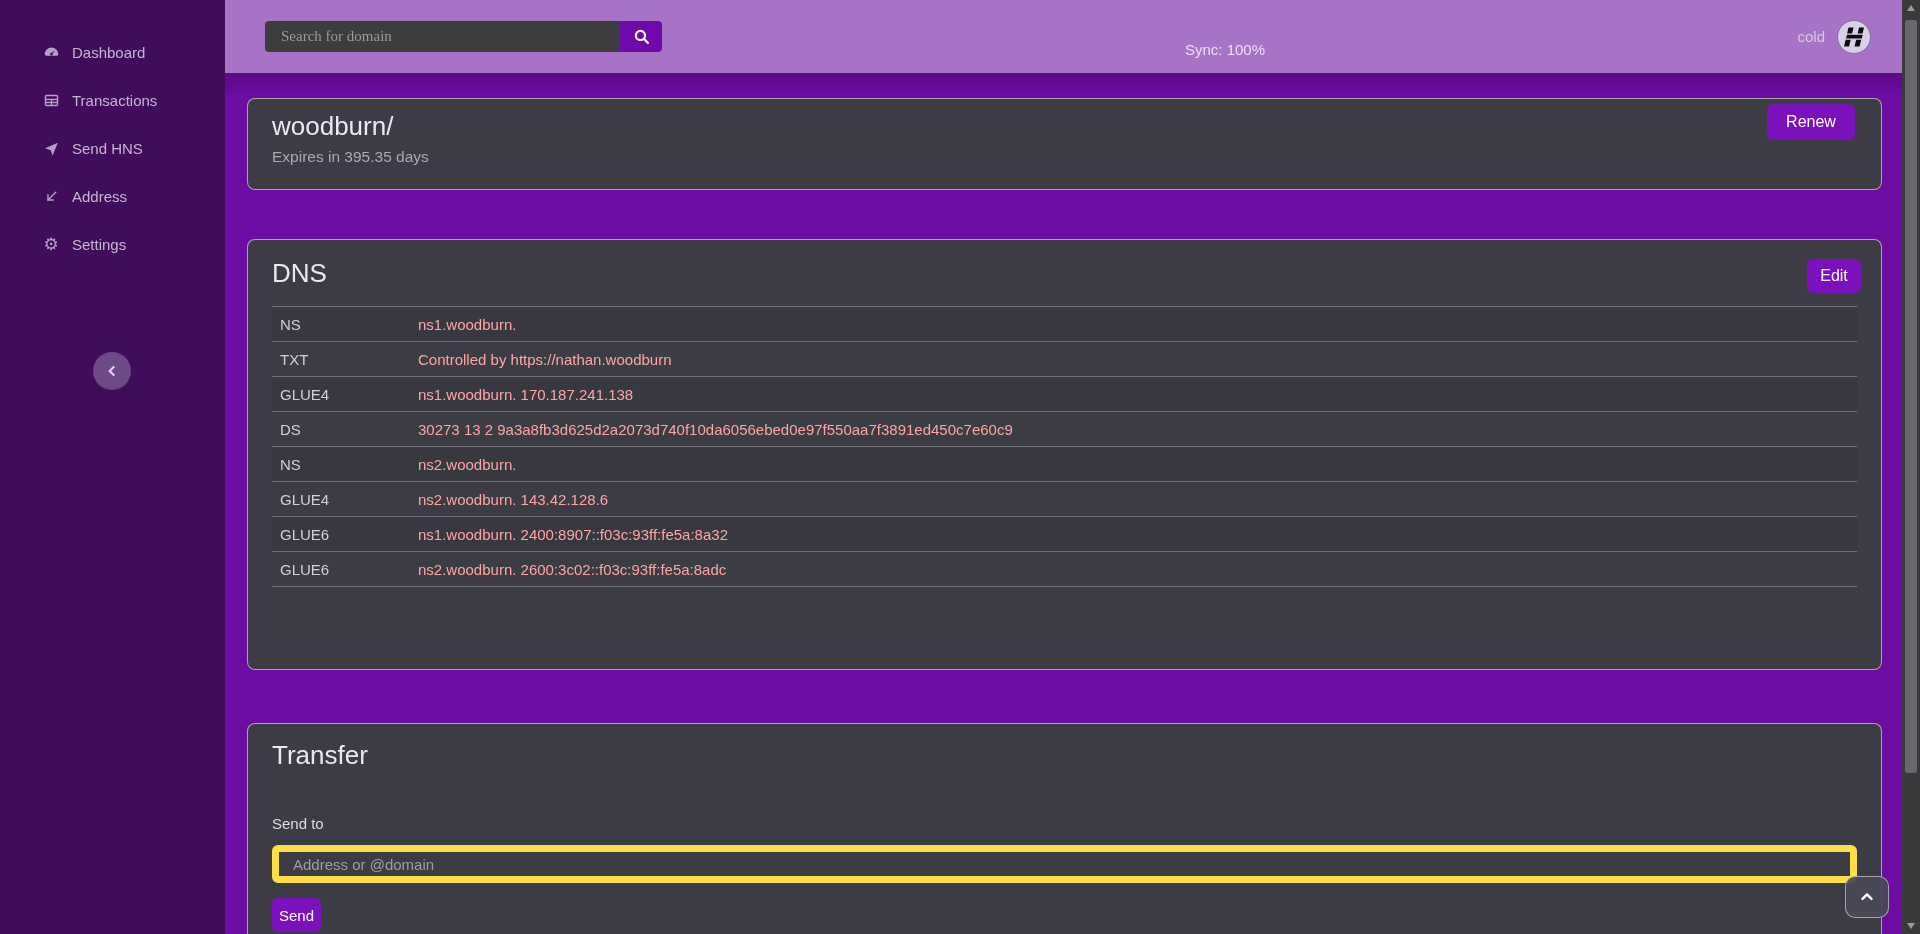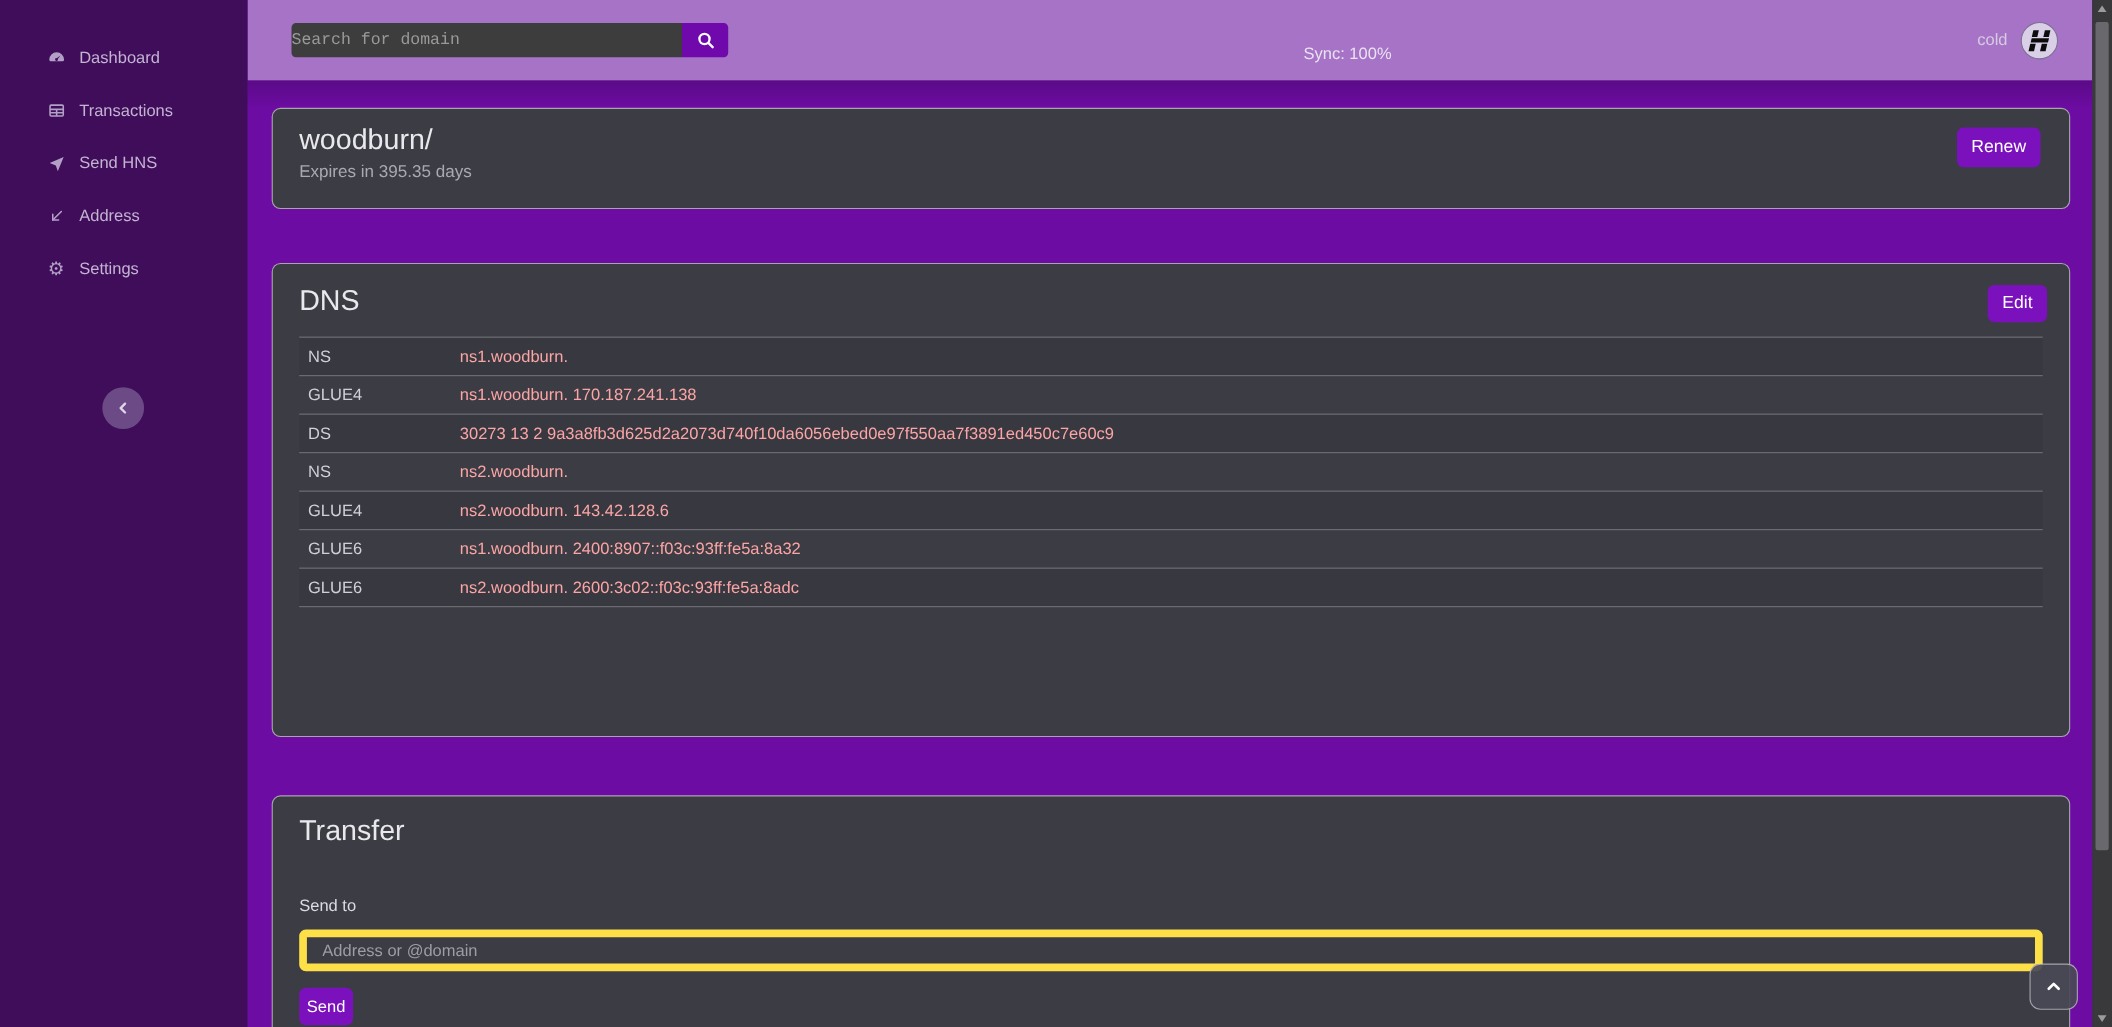--- a/index.html
+++ b/index.html
@@ -24,40 +24,40 @@
   .nav-item .ico svg{width:17px;height:17px;}
   .gear-glyph{font-size:17px;line-height:1;color:#b2a0c6;}
   .collapse-btn{position:absolute;left:93px;top:352px;width:38px;height:38px;border-radius:50%;
     background:#6b4a85;border:none;display:flex;align-items:center;justify-content:center;cursor:pointer;}
   .collapse-btn svg{width:16px;height:16px;}
 
   
   .topbar{position:absolute;left:225px;top:0;width:1677px;height:73px;background:var(--topbar-bg);z-index:4;}
   .search-group{position:absolute;left:40px;top:21px;display:flex;height:31px;}
   .search-input{width:355px;height:31px;background:#3d3d3d;border:none;outline:none;color:#14b8a6;
-    font-size:15px;padding:0 0;border-radius:4px 0 0 4px;font-family:Liberation Mono, monospace;}
+    font-size:15px;padding:0 16px;border-radius:4px 0 0 4px;font-family:Liberation Serif, serif;}
   .search-input::placeholder{color:#9a9a9a;}
   .search-btn{width:42px;height:31px;background:#7009ab;border:none;border-radius:0 4px 4px 0;
     display:flex;align-items:center;justify-content:center;cursor:pointer;}
   .sync{position:absolute;left:960px;top:13px;height:73px;display:flex;align-items:center;color:#e9e2f1;font-size:15px;}
   .wallet{position:absolute;right:30px;top:0;height:73px;display:flex;align-items:center;gap:11px;}
   .wallet-name{color:#d6cbe2;font-size:15px;}
 
   
   .main{position:absolute;left:225px;top:73px;width:1677px;height:861px;
     background:linear-gradient(180deg,#5a0a87 0px,var(--main-bg) 26px);}
   .card{position:absolute;left:22px;width:1635px;background:var(--card-bg);
     border:1px solid var(--card-border);border-radius:8px;color:#e9e9ed;}
   .card-title{font-size:26px;font-weight:normal;color:#e9e9ed;}
 
   .domain-card{top:25px;height:92px;padding:12px 24px;}
   .domain-sub{color:#a9a9b2;font-size:15.5px;margin-top:6px;}
   .btn{background:var(--accent);color:#fff;border:none;border-radius:6px;font-size:16px;
     font-family:inherit;cursor:pointer;}
-  .renew-btn{position:absolute;right:26px;top:17px;width:76px;height:36px;}
+  .renew-btn{position:absolute;right:26px;top:5px;width:88px;height:36px;}
 
   .dns-card{top:166px;height:431px;padding:18px 24px;}
   .edit-btn{position:absolute;right:20px;top:19px;width:54px;height:34px;}
   .dns-table{width:100%;border-collapse:collapse;margin-top:17px;font-size:15px;}
   .dns-table tr{height:35px;border-top:1px solid rgba(255,255,255,.28);}
   .dns-table tr:last-child{border-bottom:1px solid rgba(255,255,255,.28);}
   .dns-table tr:nth-child(odd){background:rgba(0,0,0,.05);}
   .dns-table td{padding:0 8px;}
   .dns-table td.k{width:138px;color:#d0d0d6;}
   .dns-table td.v{color:#fca5a5;}
@@ -171,20 +171,24 @@
     <h2 class="card-title">DNS</h2>
     <button class="btn edit-btn">Edit</button>
     <table class="dns-table">
       <tbody>
 
           <tr>
             <td class="k">NS</td>
             <td class="v">ns1.woodburn.</td>
           </tr>
 
+          <tr>
+            <td class="k">TXT</td>
+            <td class="v">Controlled by https://nathan.woodburn</td>
+          </tr>
 
           <tr>
             <td class="k">GLUE4</td>
             <td class="v">ns1.woodburn. 170.187.241.138</td>
           </tr>
 
           <tr>
             <td class="k">DS</td>
             <td class="v">30273 13 2 9a3a8fb3d625d2a2073d740f10da6056ebed0e97f550aa7f3891ed450c7e60c9</td>
           </tr>

